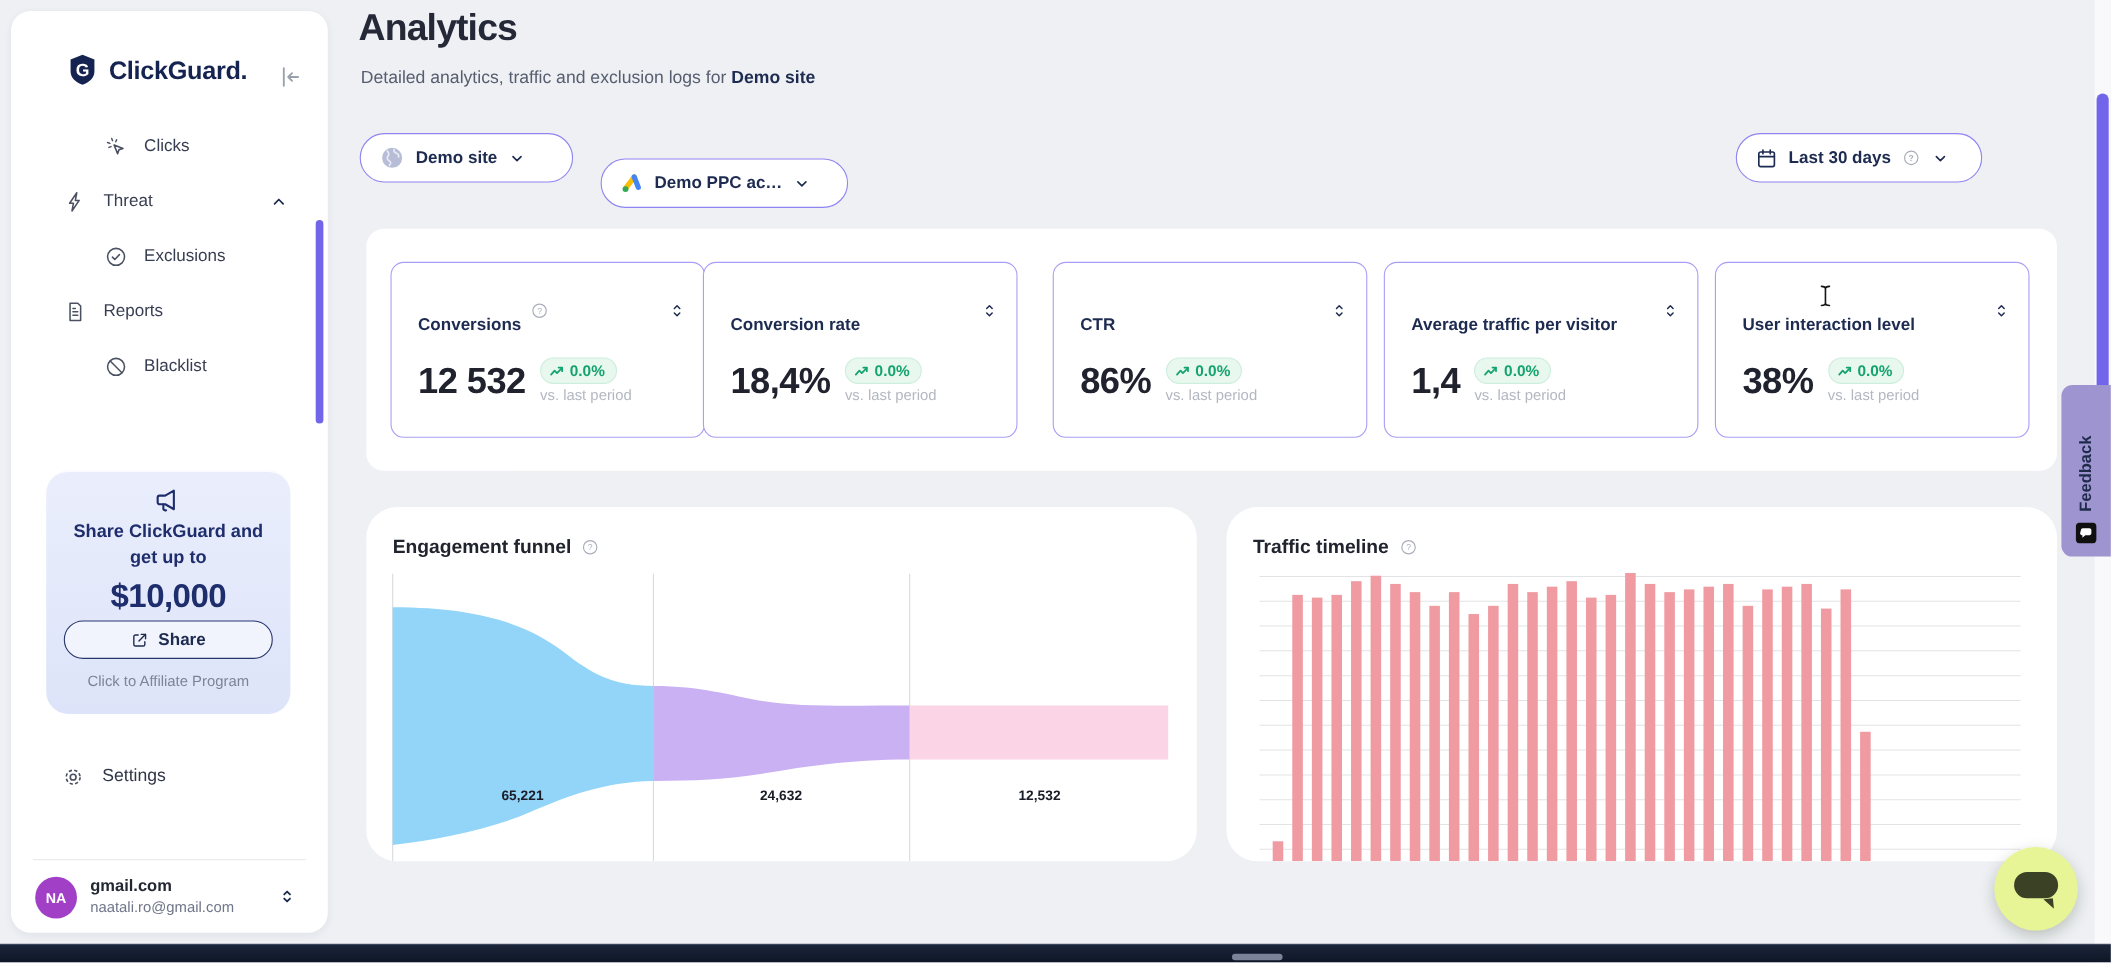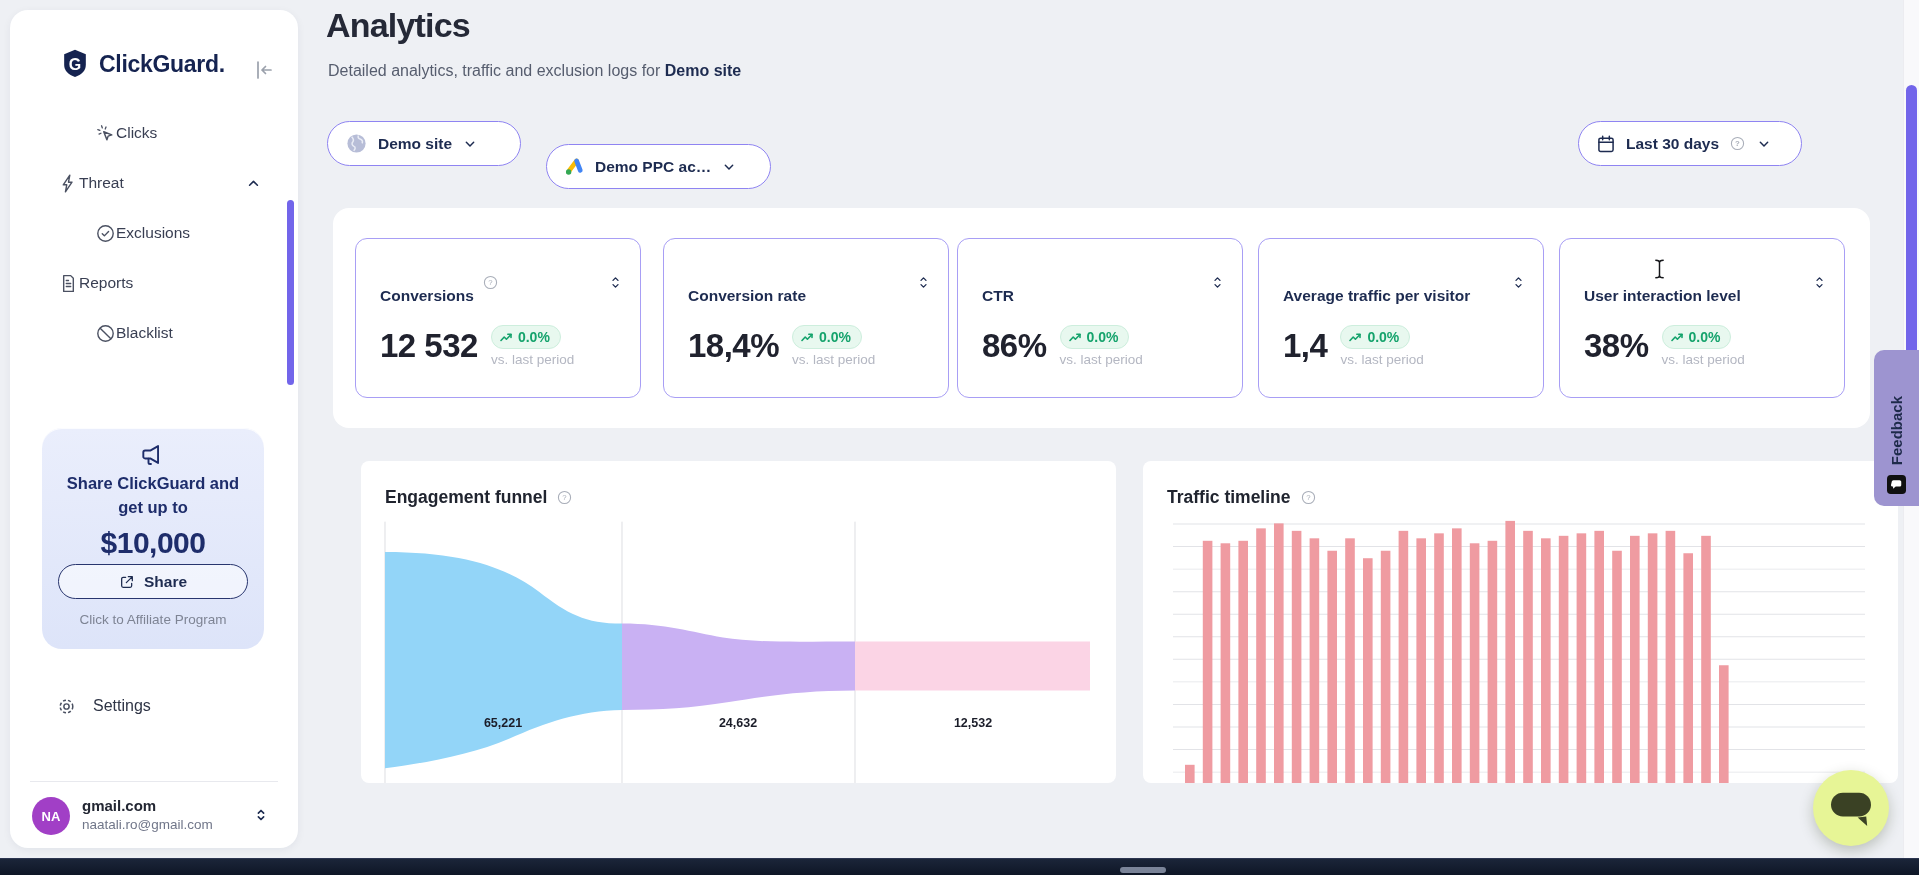--- a/index.html
+++ b/index.html
@@ -10,21 +10,21 @@
 
   
   #sidebar { position:absolute; left:10px; top:10px; width:288px; height:838px; background:#fff;
              border-radius:18px; box-shadow:0 2px 8px rgba(25,35,70,.06); }
   #logo-row { position:absolute; left:50px; top:38px; display:flex; align-items:center; gap:9px; }
   #logo-glyph { width:30px; height:32px; }
   #logo-text { font-size:23px; font-weight:700; color:#152350; letter-spacing:-.3px; }
   #collapse-btn { position:absolute; right:22px; top:48px; width:24px; height:24px; color:#9ba1ac; cursor:pointer; }
 
   #nav { position:absolute; left:20px; right:16px; top:98px; }
-  .nav-item { height:50px; display:flex; align-items:center; padding-left:28px; cursor:pointer;
+  .nav-item { height:50px; display:flex; align-items:center; gap:15px; padding-left:28px; cursor:pointer;
               font-size:15.5px; color:#383e52; font-weight:500; }
   .nav-item.indent { padding-left:65px; }
   .nav-ico { width:21px; height:21px; color:#4b5162; }
   .nav-chev { width:17px; height:17px; color:#1d2b50; margin-left:auto; margin-right:20px; }
 
   #side-scroll-indicator { position:absolute; left:277px; top:190px; width:7px; height:185px; border-radius:4px;
                            background:var(--thumb,#7265ea); }
 
   #promo-card { position:absolute; left:32px; top:418px; width:222px; height:221px; border-radius:20px;
                 background:linear-gradient(180deg,#eaeefc,#dde4f9); text-align:center;
@@ -79,21 +79,21 @@
   .kpi-valrow { position:absolute; left:24px; top:86px; display:flex; align-items:center; gap:13px; }
   .kpi-value { font-size:33px; font-weight:700; color:#20222e; letter-spacing:-.5px; }
   .kpi-delta-col { display:flex; flex-direction:column; gap:3px; }
   .kpi-badge { display:inline-flex; align-items:center; gap:5px; padding:3px 10px 3px 8px; border-radius:12px;
                background:var(--green-bg,#e8f8ef); border:1px solid #cdeedd; color:var(--green,#15a36c);
                font-size:14px; font-weight:600; width:max-content; }
   .kpi-badge .ico { width:13px; height:11px; }
   .kpi-compare { font-size:13.5px; color:#b4b7c2; }
 
   
-  .chart-card { position:absolute; top:461px; width:755px; height:322px; background:#fff; border-radius:8px; overflow:hidden;margin-left:28px; }
+  .chart-card { position:absolute; top:461px; width:755px; height:322px; background:#fff; border-radius:28px; overflow:hidden; }
   #funnel-card { left:333px; } #traffic-card { left:1115px; }
   .chart-title-row { position:absolute; left:24px; top:26px; display:flex; align-items:center; gap:9px; z-index:2; }
   .chart-title { font-size:17.5px; font-weight:600; color:#20242f; }
   .chart-svg { position:absolute; inset:0; width:100%; height:100%; }
   .funnel-label { position:absolute; transform:translateX(-50%); top:255px; font-size:12.5px; font-weight:700; color:#1b1d29; }
 
   
   #feedback-tab { position:absolute; left:1874px; top:350px; width:45px; height:156px; background:var(--feedback-bg,#9d94d0);
                   border-radius:10px 0 0 10px; cursor:pointer; z-index:5;
                   display:flex; flex-direction:column; align-items:center; justify-content:flex-end; padding-bottom:12px; gap:10px; }
@@ -314,21 +314,21 @@
                 <path d="M1 8.5L4.2 5l2.2 2.2L11 2.5"></path>
                 <path d="M7.8 2.2H11v3.2"></path>
               </svg>
             </span>
             <span>0.0%</span>
           </span>
           <span class="kpi-compare">vs. last period</span>
         </div>
       </div>
     </div>
-    <div class="kpi-card" style="left: 330px;">
+    <div class="kpi-card" style="left: 306px;">
       <div class="kpi-head">
         <span class="kpi-label">Conversion rate</span>
         <span class="ico kpi-sort">
           <svg viewBox="0 0 24 24" fill="none" stroke="currentColor" stroke-width="1.9" stroke-linecap="round" stroke-linejoin="round">
             <path d="M8.5 9L12 5.5 15.5 9M8.5 15L12 18.5 15.5 15"></path>
           </svg>
         </span>
       </div>
       <div class="kpi-valrow">
         <span class="kpi-value">18,4%</span>

